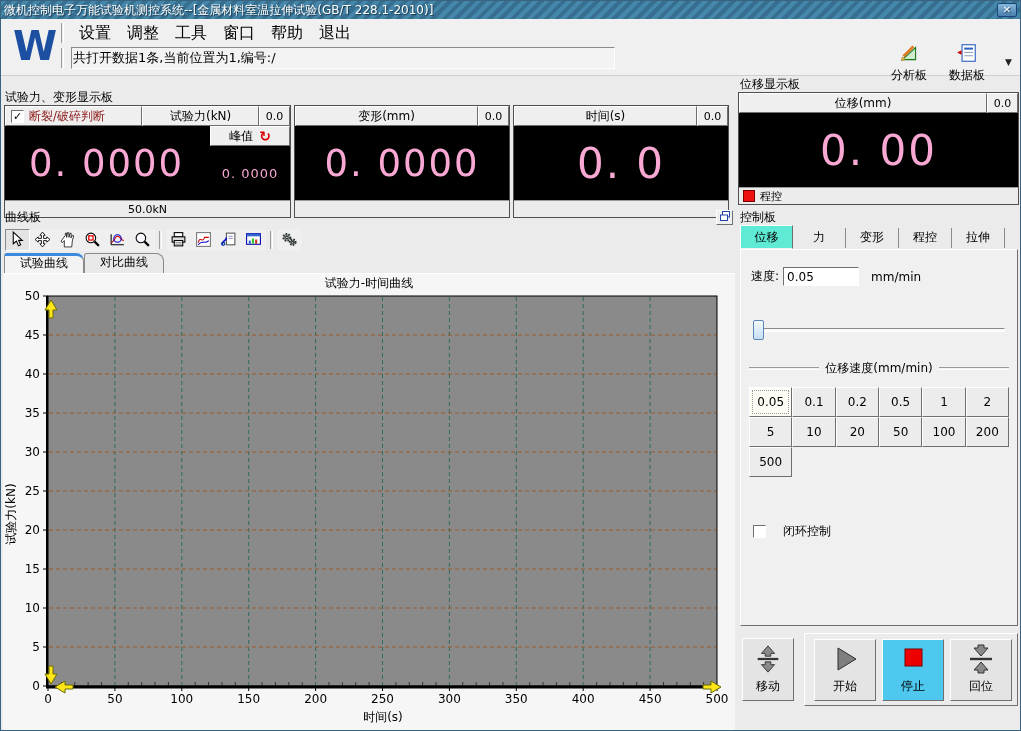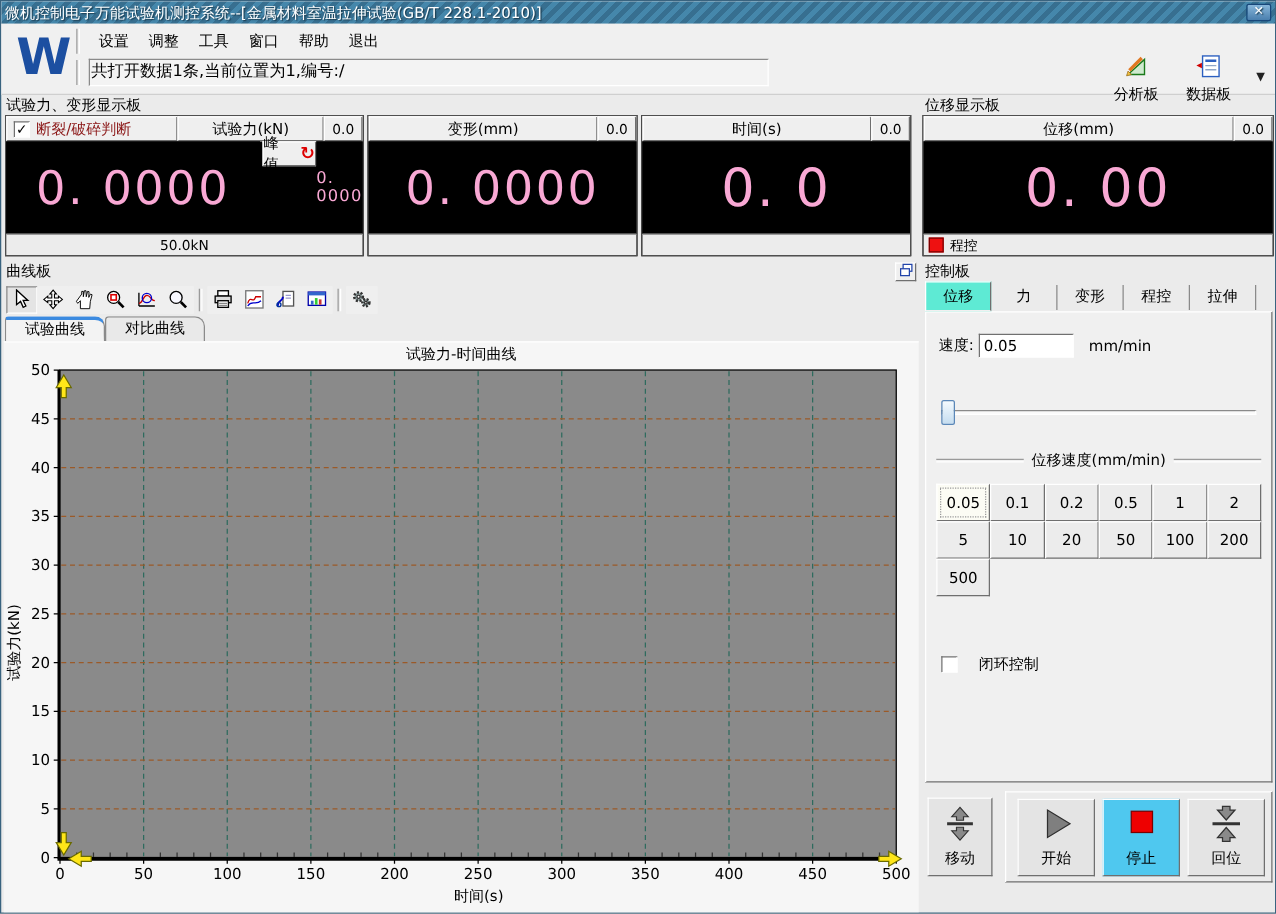--- a/index.html
+++ b/index.html
@@ -18,54 +18,54 @@
                border-radius:2px; color:#fff; font-size:10px; line-height:1; cursor:pointer; }
 
   
   .topbar { position:absolute; top:18px; left:0; right:0; height:57px; background:#f0f0f0;
             border-bottom:1px solid #cfcfcf; }
   .logo { position:absolute; left:8px; top:4px; width:52px; height:48px; color:#1c4fa1;
           font-weight:bold; font-size:40px; line-height:46px; text-align:center; }
   .grip { position:absolute; left:60px; width:3px; height:20px;
           border-left:1px solid #9a9a9a; border-right:1px solid #fff; }
   .menu-row { position:absolute; left:70px; top:3px; height:22px; display:flex; align-items:center; }
-  .menu-item { padding:2px 8px; font-size:12px; cursor:default; }
+  .menu-item { padding:2px 8px; font-size:16px; cursor:default; }
   .status-row { position:absolute; left:70px; top:27px; height:24px; display:flex; align-items:center; }
   .status-field { width:544px; height:22px; line-height:20px; padding:0 1px; font-size:13px;
                   background:#f3f3f3; border:1px solid; border-color:#8a8a8a #ffffff #ffffff #8a8a8a; }
   .tool-right { position:absolute; right:28px; top:21px; display:flex; gap:8px; }
   .tool-btn { width:50px; background:none; border:1px solid transparent; display:flex;
               flex-direction:column; align-items:center; font-size:12px; cursor:pointer;
               font-family:inherit; padding:1px; }
   .tool-btn svg { width:22px; height:22px; }
   .more-arrow { position:absolute; right:8px; top:38px; font-size:9px; color:#222; cursor:pointer; }
 
   
   .rz { background:#efefef; border:1px solid; border-color:#ffffff #6f6f6f #6f6f6f #ffffff; }
   .panel-label { height:15px; line-height:15px; font-size:12px; padding-left:2px; }
 
   
-  .force-panel { position:absolute; left:2px; top:76px; width:732px; height:132px; }
+  .force-panel { position:absolute; left:2px; top:89px; width:732px; height:132px; }
   .disp-panel  { position:absolute; left:737px; top:76px; width:282px; height:132px; }
   .units { display:flex; gap:3px; padding-left:1px; }
   .display-unit { border:1px solid #4f4f4f; background:#000; display:flex; flex-direction:column; height:113px; }
   .du-header { display:flex; height:20px; background:#ececec; }
   .du-hbtn  { font-size:12px; display:flex; align-items:center; justify-content:center; cursor:pointer; }
   .du-hval  { width:31px; font-size:11px; display:flex; align-items:center; justify-content:center;text-align:right; }
   .du-body { flex:1; display:flex; }
   .lcd { background:#000; color:#f9a8d4; display:flex; align-items:center; justify-content:center;
          font-family:"DejaVu Sans",sans-serif; letter-spacing:2px; }
   .du-footer { height:17px; background:#ececec; font-size:11px; display:flex; align-items:center;
                justify-content:center; border-top:1px solid #9a9a9a; gap:5px; }
   .cb-cell { width:138px; display:flex; align-items:center; gap:5px; padding-left:5px; }
   .cb-box { width:13px; height:13px; background:#fff; border:1px solid;
             border-color:#707070 #ffffff #ffffff #707070; font-size:11px; line-height:11px;
             text-align:center; color:#000; cursor:pointer; }
   .maroon { color:#8b1717; font-size:12px; }
-  .peak-col { width:80px; display:flex; flex-direction:row; margin-left:2px; }
+  .peak-col { width:80px; display:flex; flex-direction:column; margin-left:2px; }
   .peak-btn { height:20px; display:flex; align-items:center; justify-content:center; gap:6px;
               font-size:12px; cursor:pointer; }
   .peak-glyph { color:#dd0000; font-weight:bold; font-size:14px; }
   .peak-lcd { flex:1; font-size:13px; letter-spacing:1px; }
   .mode-sq { width:12px; height:12px; background:#ee1111; border:1px solid #7a0000; }
 
   
   .curve-panel { position:absolute; left:2px; top:209px; width:732px; height:520px; }
   .curve-head { position:relative; height:16px; }
   .restore-btn { position:absolute; right:2px; top:0; width:17px; height:15px; display:flex;

